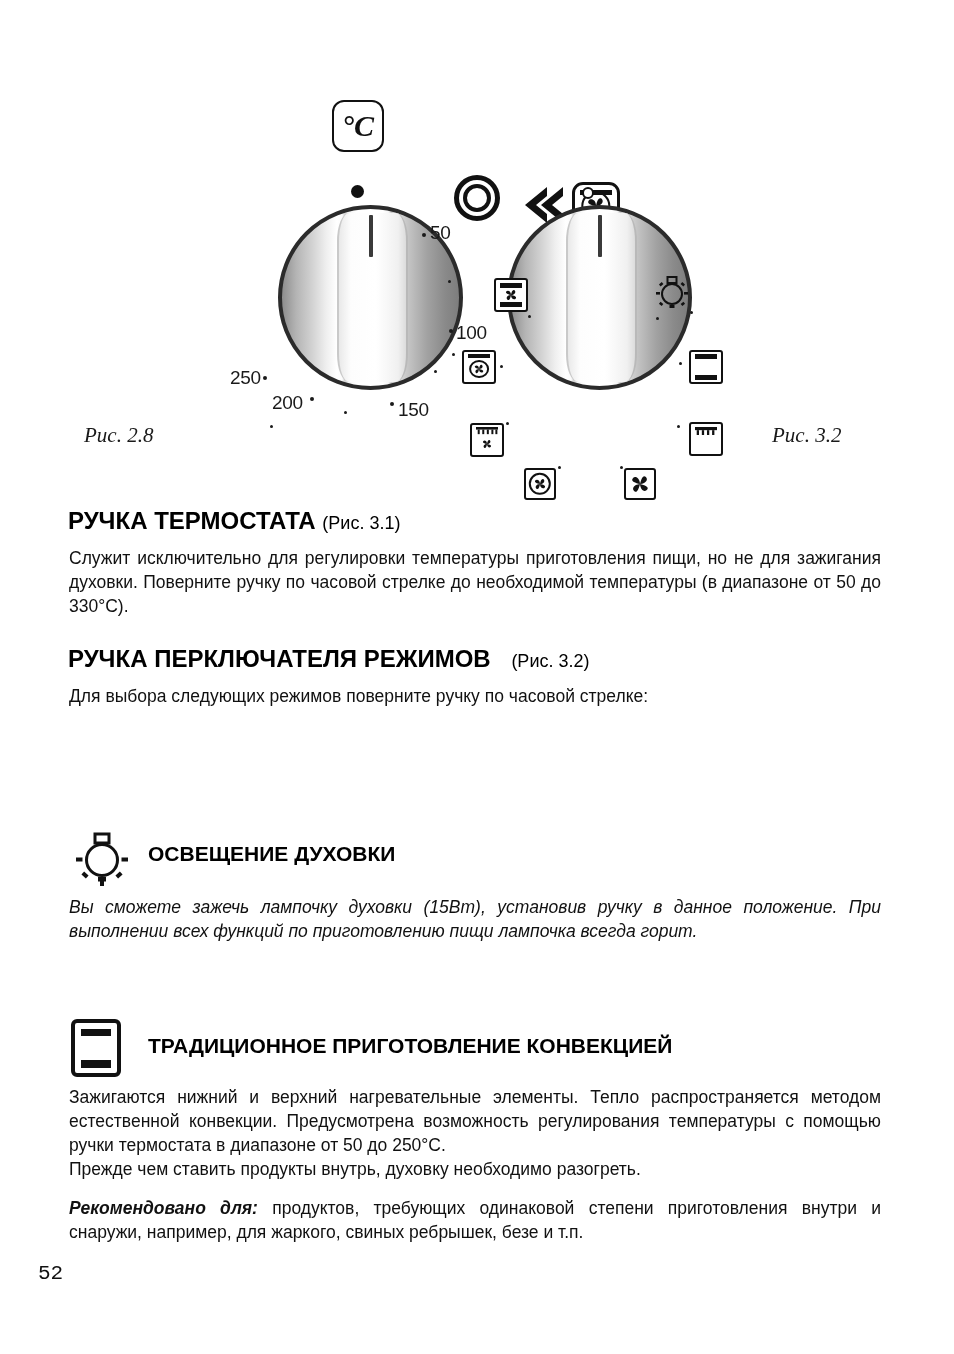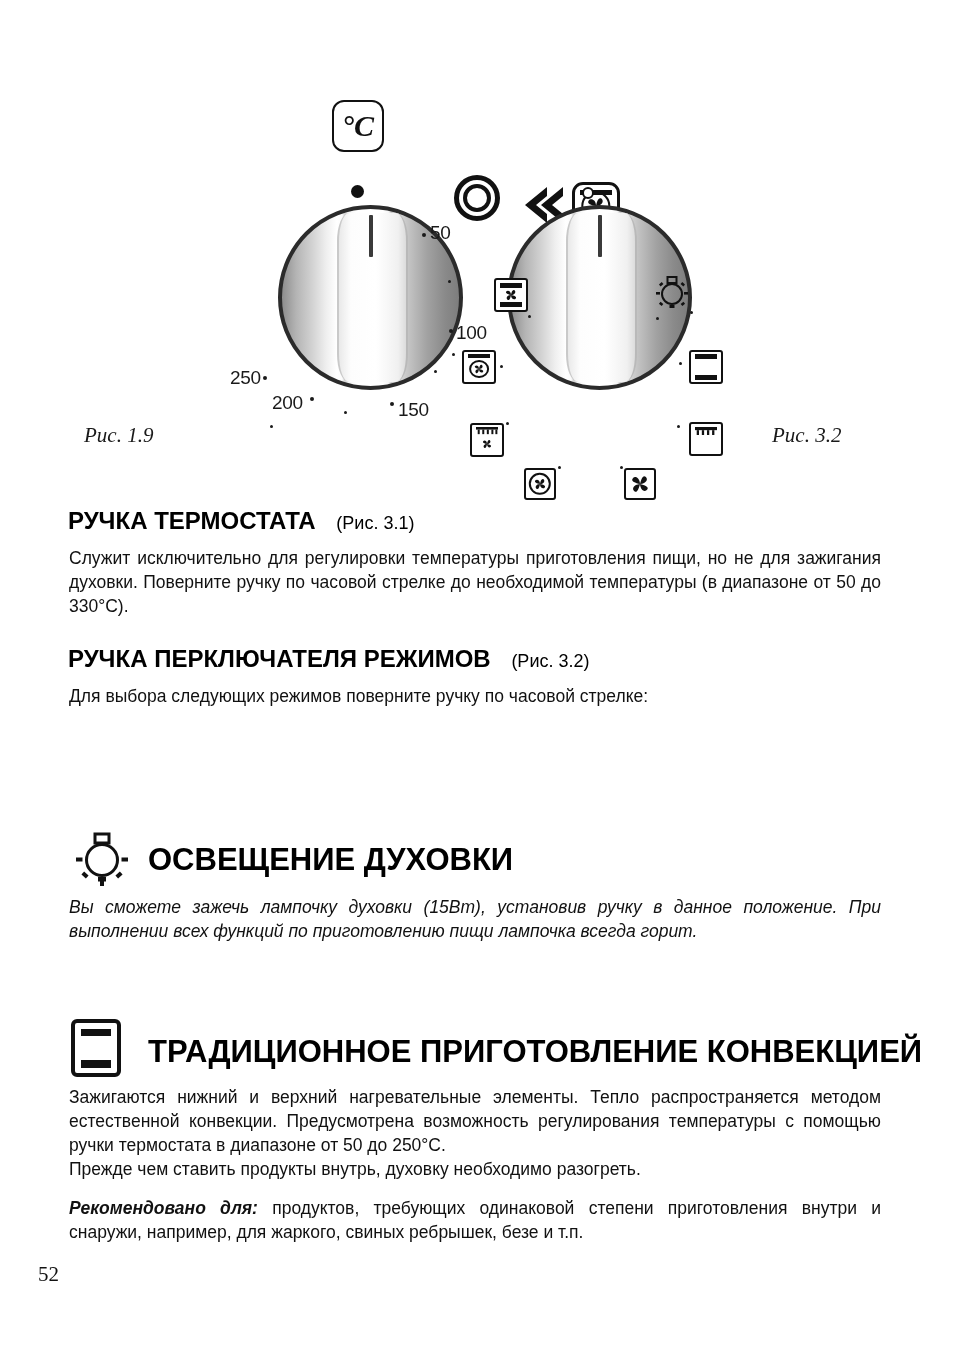--- a/index.html
+++ b/index.html
@@ -241,35 +241,35 @@
     font-size: 17.5px;
     line-height: 24px;
     color: #111;
   }
   .para.justify { text-align: justify; }
 
   .section-title {
     position: absolute;
     font-family: "Liberation Sans", sans-serif;
     font-weight: bold;
-    font-size: 31px;
+    font-size: 21px;
     color: #000;
     white-space: nowrap;
   }
 
   .rec-lead {
     font-weight: bold;
     font-style: italic;
   }
 
   .page-num {
     position: absolute;
     left: 38px;
     top: 1262px;
-    font-family: Liberation Serif, serif;
+    font-family: Liberation Mono, monospace;
     font-size: 21px;
     color: #111;
   }
 </style>
 </head>
 <body>
 
 <div class="page">
 
   <div class="figure-area">
@@ -437,26 +437,26 @@
         <rect x="30.2" y="27.5" width="3.6" height="2.6" fill="#111" transform="rotate(-40 32 29)"></rect>
         <rect x="8.2" y="8" width="3.6" height="2.6" fill="#111" transform="rotate(-40 10 9)"></rect>
         <rect x="30.2" y="8" width="3.6" height="2.6" fill="#111" transform="rotate(40 32 9)"></rect>
       </svg>
     </div>
     <div class="tick-dot sm" style="left:656px; top:247px;"></div>
     <div class="tick-dot sm" style="left:690px; top:241px;"></div>
 
   </div>
 
-  <div class="fig-caption" id="caption-31">Рис. 1.9</div>
+  <div class="fig-caption" id="caption-31">Рис. 2.8</div>
   <div class="fig-caption" id="caption-32">Рис. 3.2</div>
 
   <div class="h2" style="left:68px; top:507px;">
     <span>РУЧКА ТЕРМОСТАТА</span>
-    <span class="fig-ref" style="margin-left:14px;">(Рис. 3.1)</span>
+    <span class="fig-ref" style="">(Рис. 3.1)</span>
   </div>
   <div class="para justify" style="left:69px; top:546px; width:812px;">Служит исключительно для регулировки температуры приготовления пищи, но не для зажигания духовки. Поверните ручку по часовой стрелке до необходимой температуры (в диапазоне от 50 до 330°С).</div>
 
   <div class="h2" style="left:68px; top:645px;">
     <span>РУЧКА ПЕРКЛЮЧАТЕЛЯ РЕЖИМОВ</span>
     <span class="fig-ref" style="margin-left:14px;">(Рис. 3.2)</span>
   </div>
   <div class="para" style="left:69px; top:684px; width:812px;">Для выбора следующих режимов поверните ручку по часовой стрелке:</div>
 
   <div class="bulb" style="left:70px; top:831px; width:64px; height:58px;">

